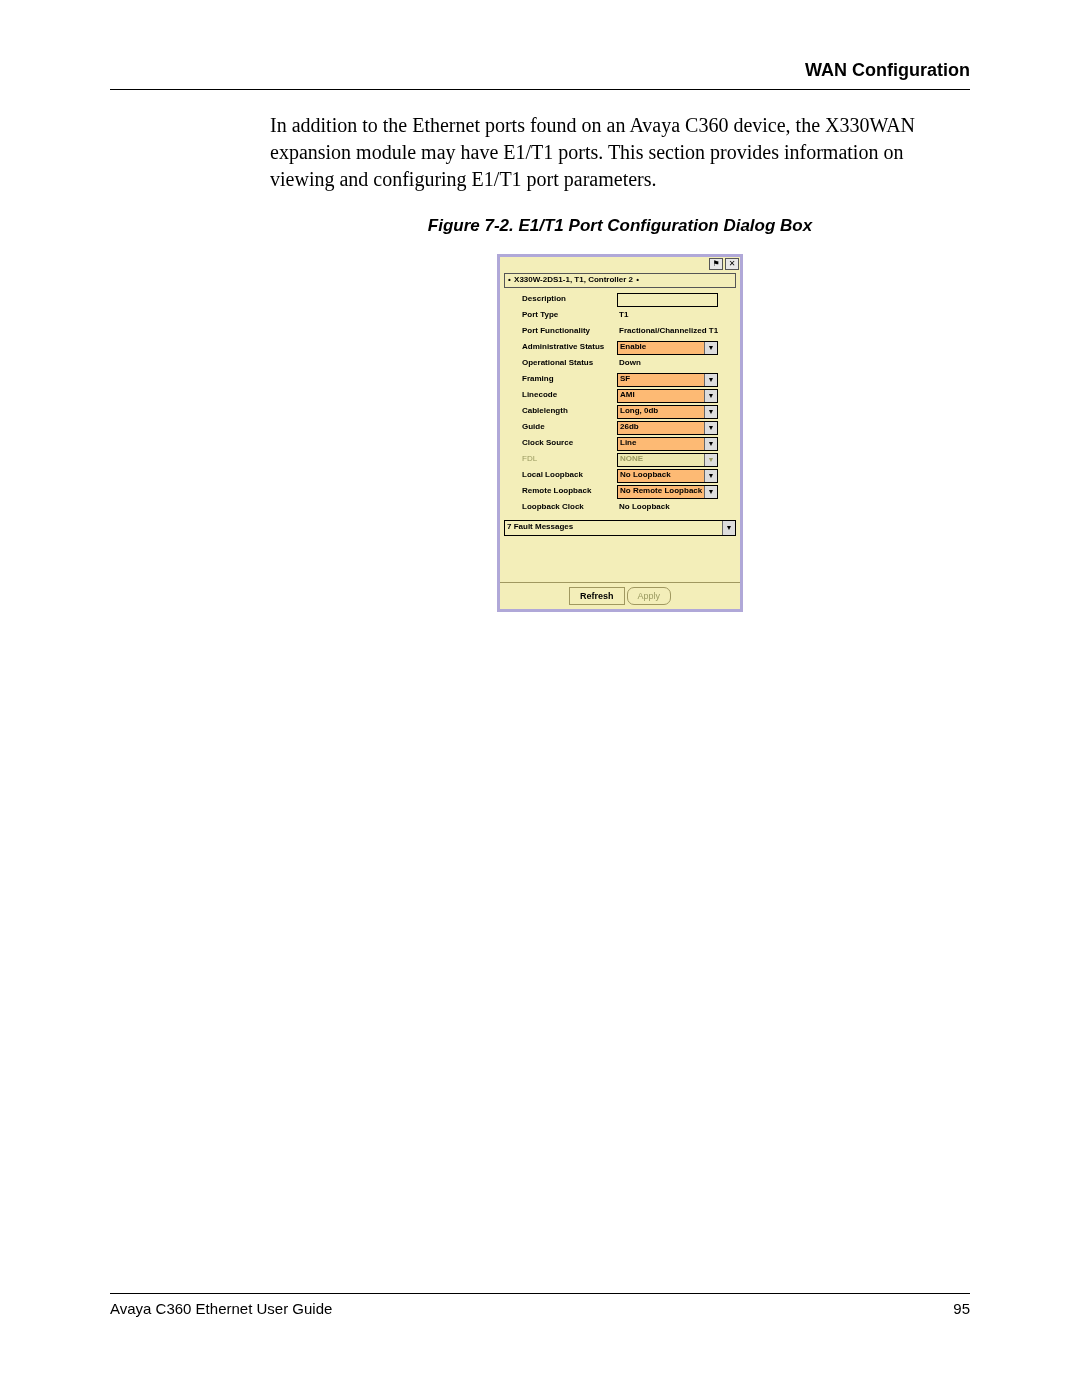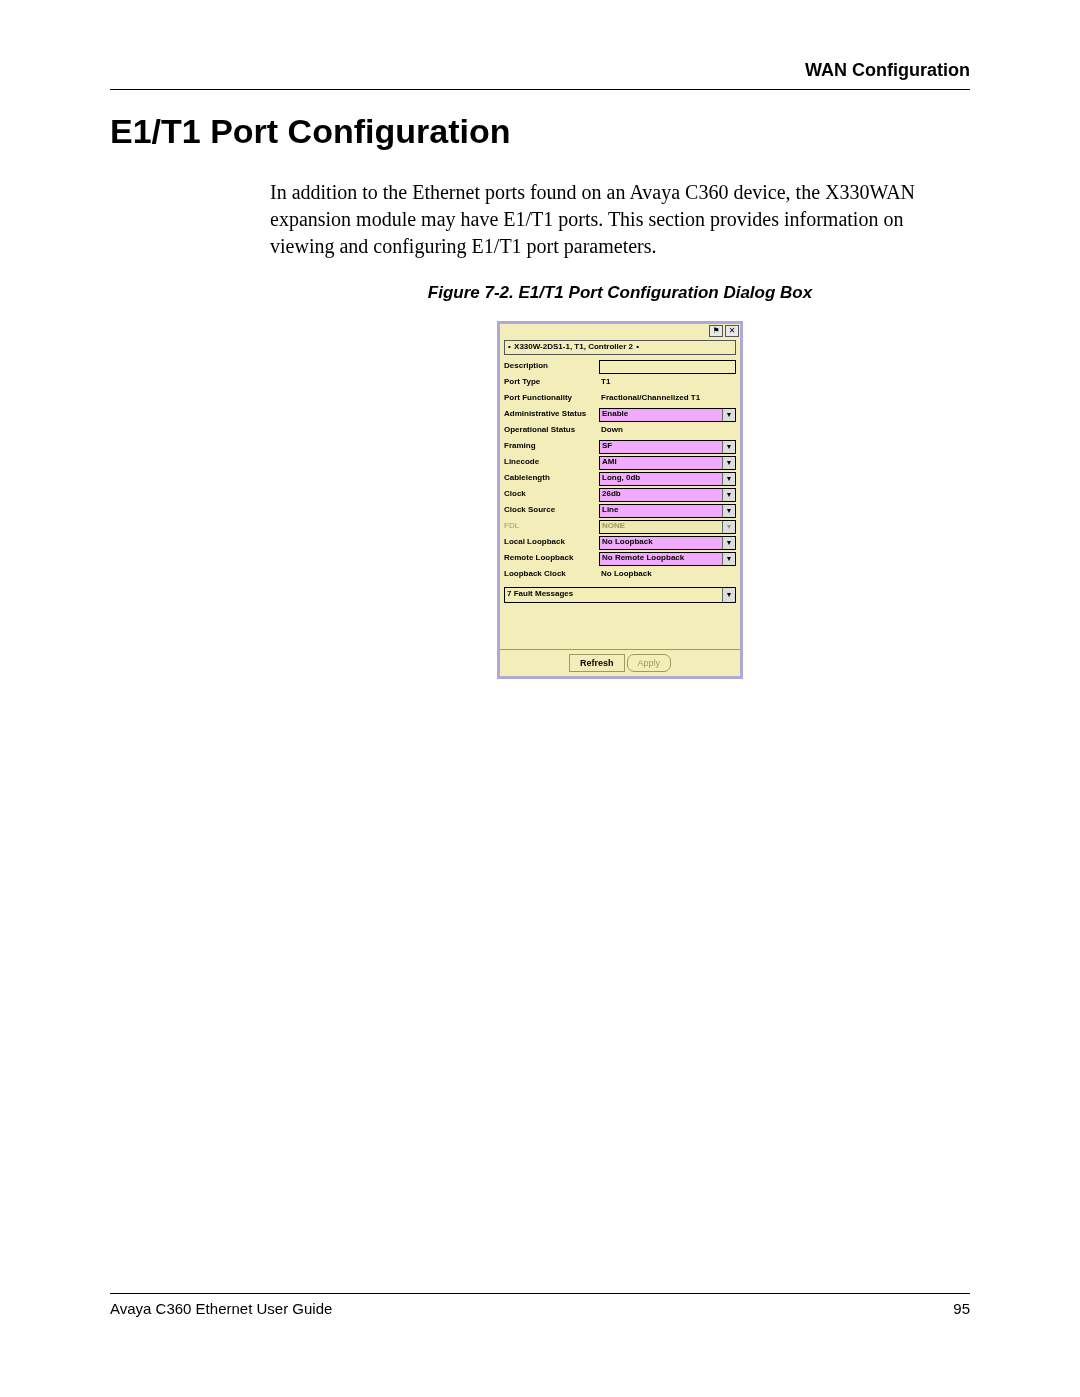--- a/index.html
+++ b/index.html
@@ -69,21 +69,21 @@
     cursor:pointer;
   }
   .breadcrumb {
     margin:2px 4px 4px 4px;
     padding:1px 2px;
     border:1px solid #555;
     font-weight:bold;
     font-size:8px;
   }
   .breadcrumb .dot { color:#000; font-weight:bold; padding:0 1px; }
-  .fields { padding:0 4px; }
+  .fields { padding:0 22px; }
   .row {
     display:flex; align-items:center;
     height:16px;
   }
   .row .lbl {
     flex:0 0 95px;
     font-weight:bold;
     font-size:8px;
     white-space:nowrap; overflow:hidden;
   }
@@ -97,21 +97,21 @@
   }
   .row .val.input {
     border:1px solid #000;
     height:12px;
     background:#f3eeb9;
     padding:0 2px;
   }
   .row .val.select {
     border:1px solid #000;
     height:12px;
-    background:#f0abfc;
+    background:#fdba74;
     display:flex; align-items:center;
     padding:0 0 0 2px;
     position:relative;
   }
   .row .val.select.disabled { color:#9a9a60; background:#eee9b0; }
   .sel-arrow {
     position:absolute; right:0; top:0;
     width:12px; height:100%;
     background:#ddd;
     border-left:1px solid #666;
@@ -162,21 +162,20 @@
     font-size:15px;
   }
 </style>
 </head>
 <body>
 
 <div class="page">
   <div class="running-head">WAN Configuration</div>
   <hr class="top-rule">
 
-  <h1 class="section-title">E1/T1 Port Configuration</h1>
 
   <div class="body-text">
     <p>In addition to the Ethernet ports found on an Avaya C360 device, the X330WAN expansion module may have E1/T1 ports. This section provides information on viewing and configuring E1/T1 port parameters.</p>
 
     <div class="fig-caption">Figure 7-2.  E1/T1 Port Configuration Dialog Box</div>
 
     <div class="dialog-wrap">
       <div class="dialog">
         <div class="titlebar">
           <div class="tb-icon">⚑</div>
@@ -227,21 +226,21 @@
               </span>
           </div>
           <div class="row">
             <span class="lbl">Cablelength</span>
             <span class="val select">
                 <span>Long, 0db</span>
                 <span class="sel-arrow">▼</span>
               </span>
           </div>
           <div class="row">
-            <span class="lbl">Clock</span>
+            <span class="lbl">Guide</span>
             <span class="val select">
                 <span>26db</span>
                 <span class="sel-arrow">▼</span>
               </span>
           </div>
           <div class="row">
             <span class="lbl">Clock Source</span>
             <span class="val select">
                 <span>Line</span>
                 <span class="sel-arrow">▼</span>

